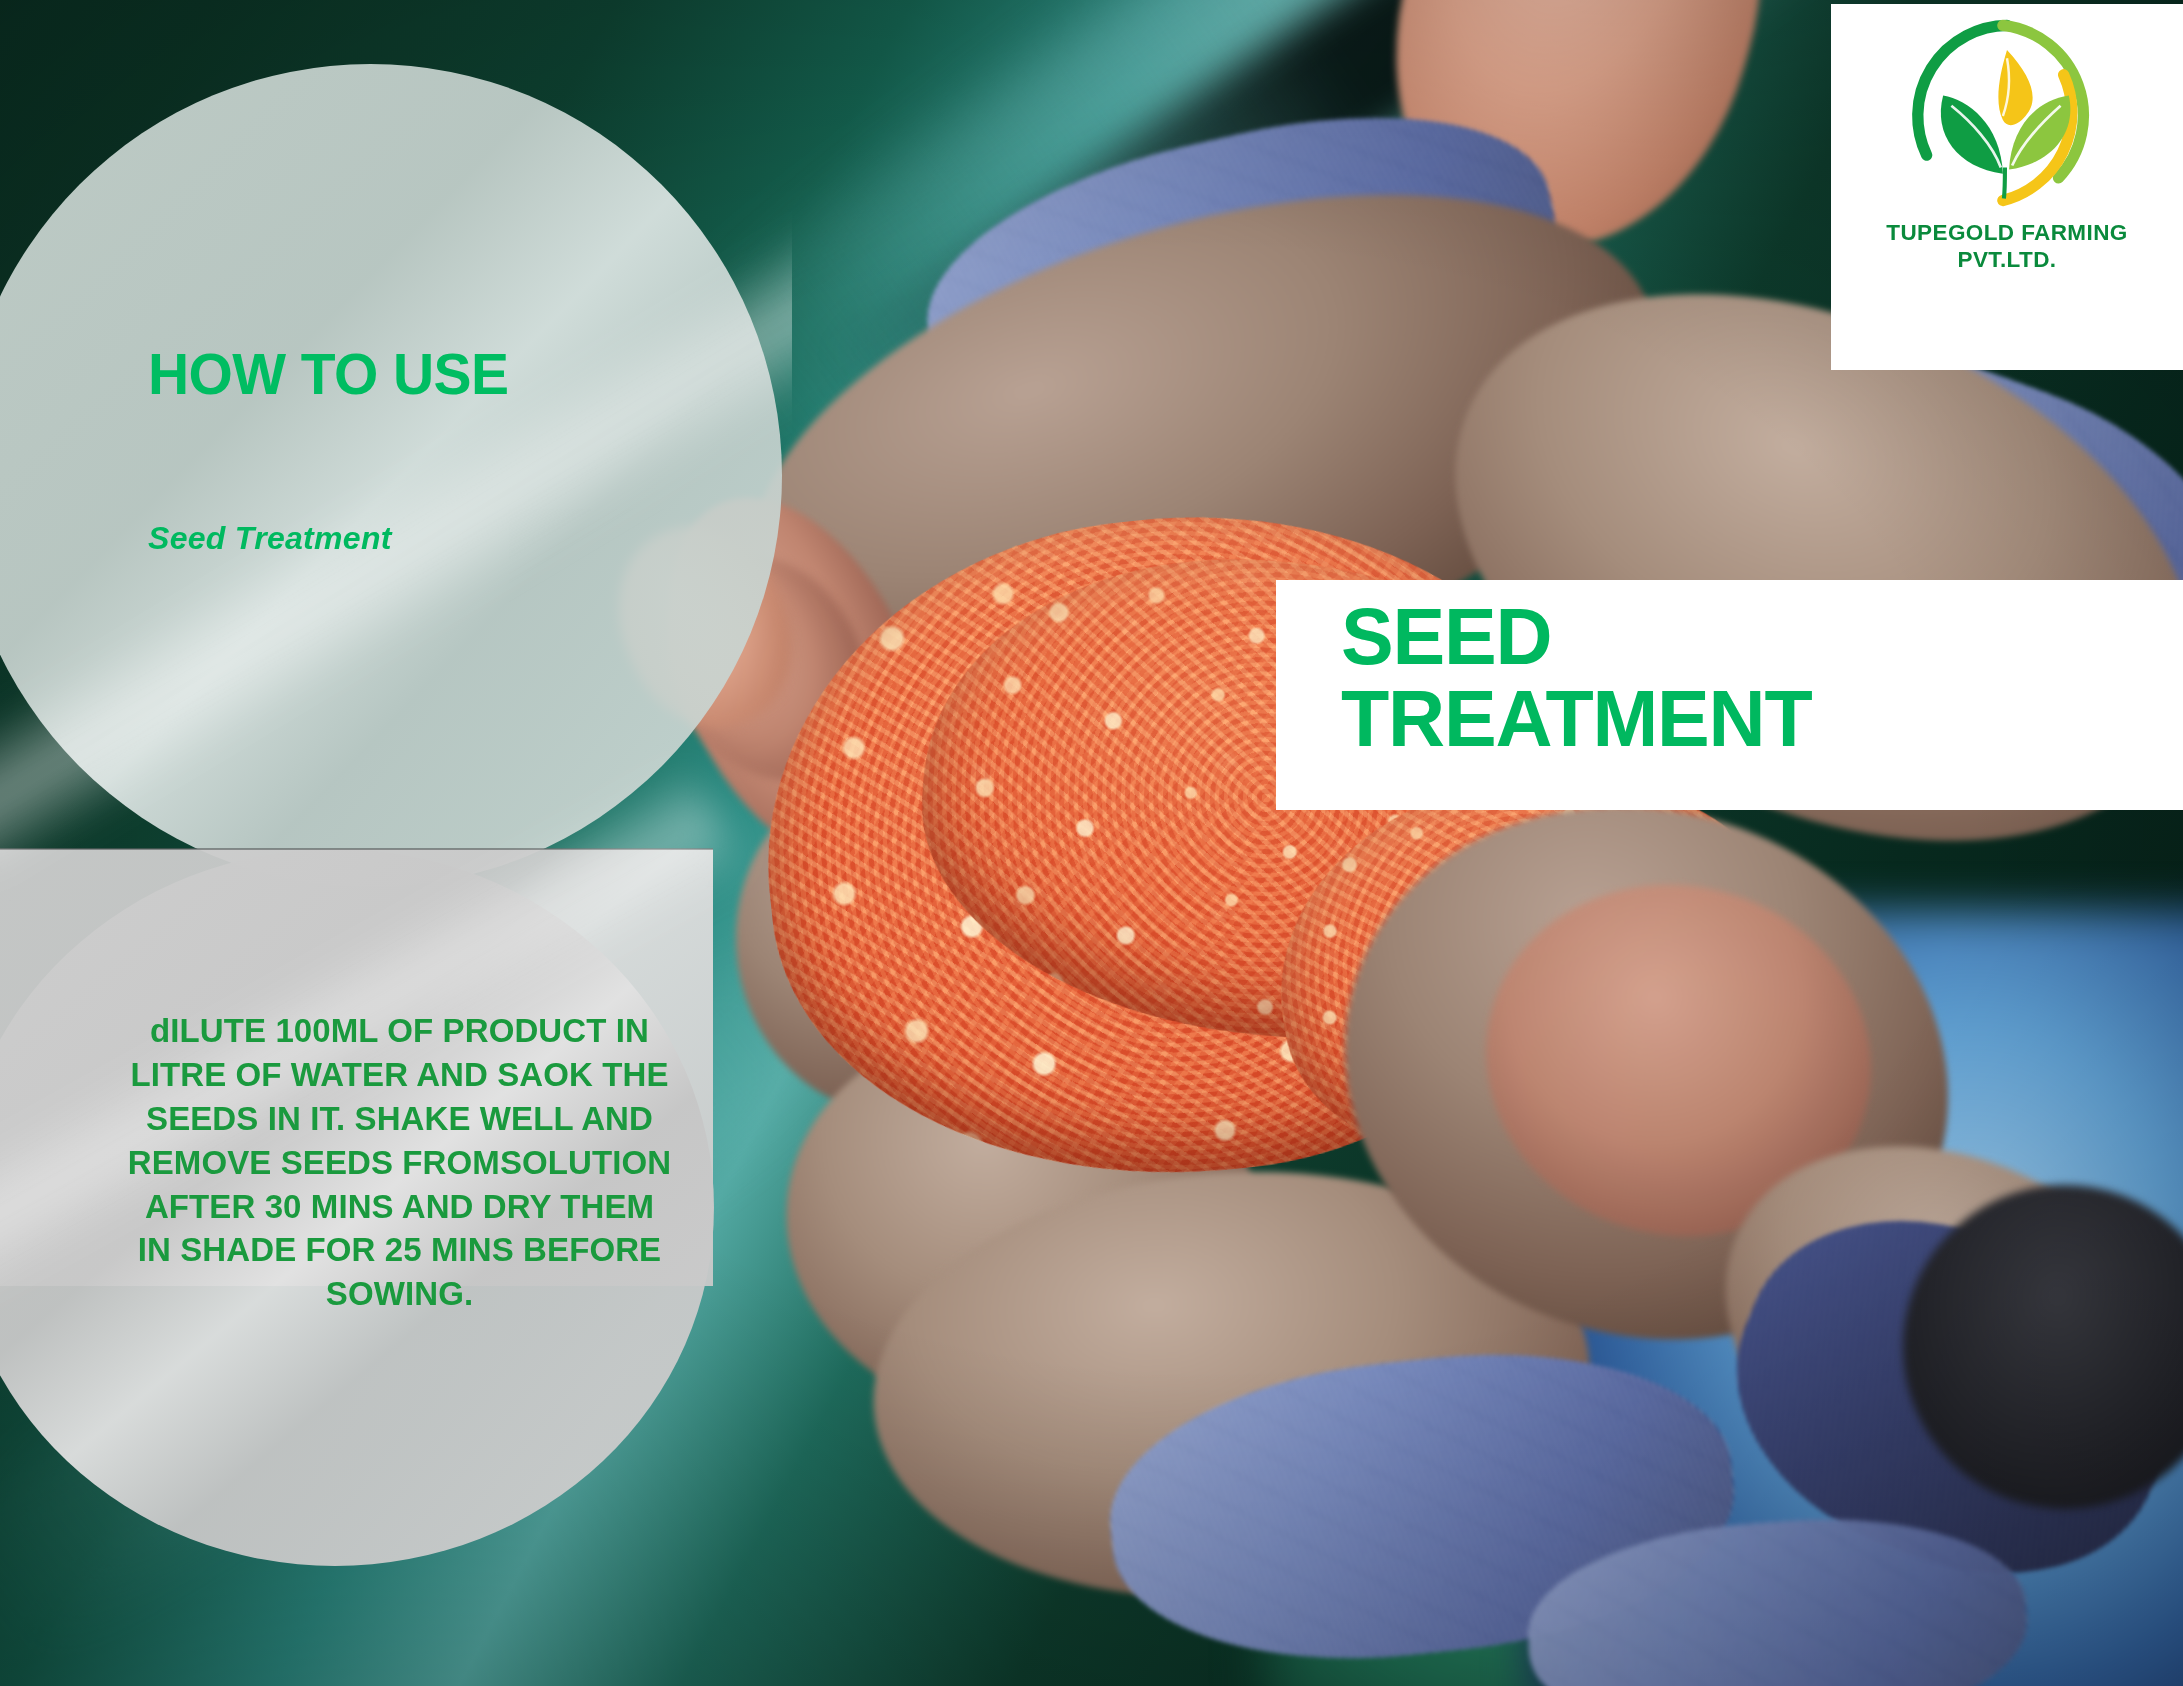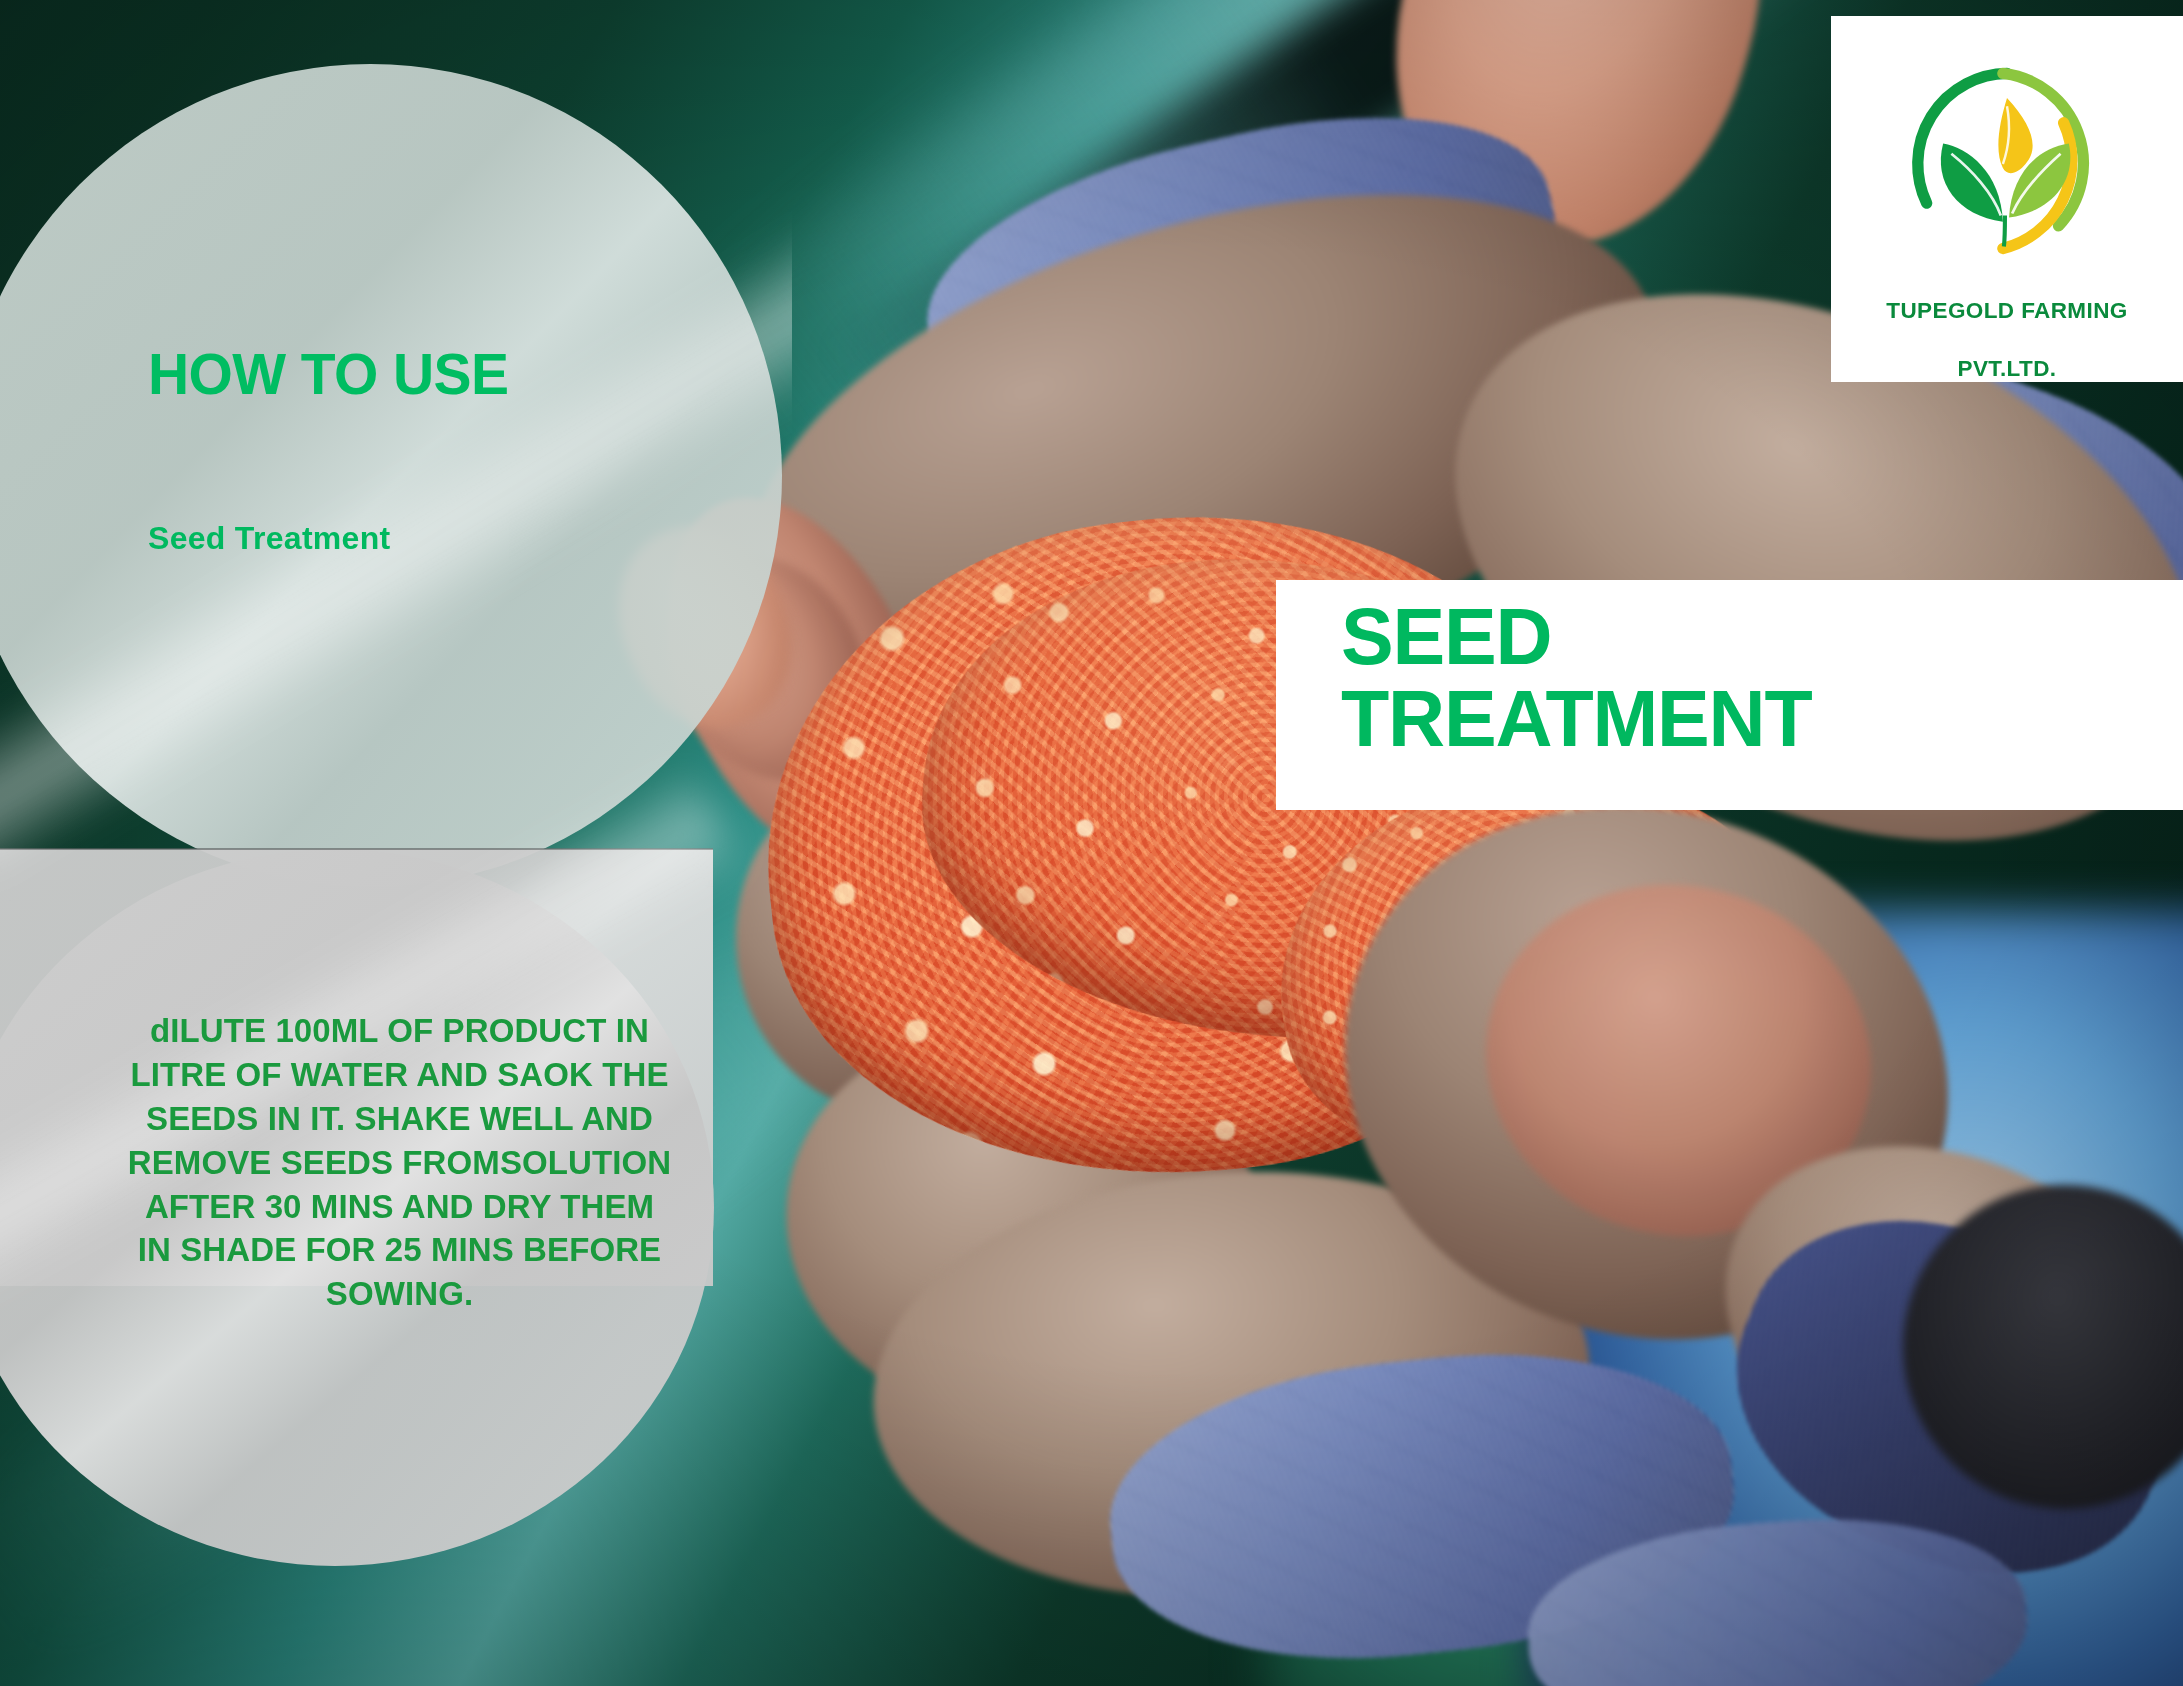--- a/index.html
+++ b/index.html
@@ -157,20 +157,21 @@
     font-size:57px;
     line-height:1.02;
     letter-spacing:-0.6px;
   }
   .subhead{
     position:absolute;left:148px;top:512px;width:474px;
     color:#00b95f;
     font-size:32px;
     font-weight:600;
     letter-spacing:0.3px;
+    font-style:italic;
   }
   .bodytext{
     position:absolute;left:125px;top:982px;width:549px;
     color:#1a9a3e;
     font-size:33px;
     line-height:1.33;
     text-align:center;
     font-weight:600;
     letter-spacing:0.1px;
     margin-top:19px;
@@ -185,25 +186,24 @@
     position:absolute;left:1341px;top:596px;width:848px;
     color:#00b85f;
     font-weight:bold;
     font-size:79px;
     line-height:1.04;
     letter-spacing:-1.2px;
   }
 
   
   .logocard{
-    position:absolute;left:1831px;top:16px;width:352px;height:366px;
+    position:absolute;left:1831px;top:4px;width:352px;height:366px;
     background:#ffffff;
-    display:flex;flex-direction:column;align-items:center;justify-content:flex-end;
+    display:flex;flex-direction:column;align-items:center;justify-content:flex-start;
     padding-top:8.7px;
-    gap:30px;
   }
   .logomark{width:206px;height:206px;display:block;}
   .logo-line{
     color:#0a8a3c;font-weight:bold;font-size:22.5px;letter-spacing:0.4px;
     text-align:center;line-height:1.22;width:100%;
   }
 </style>
 </head>
 <body>
 

